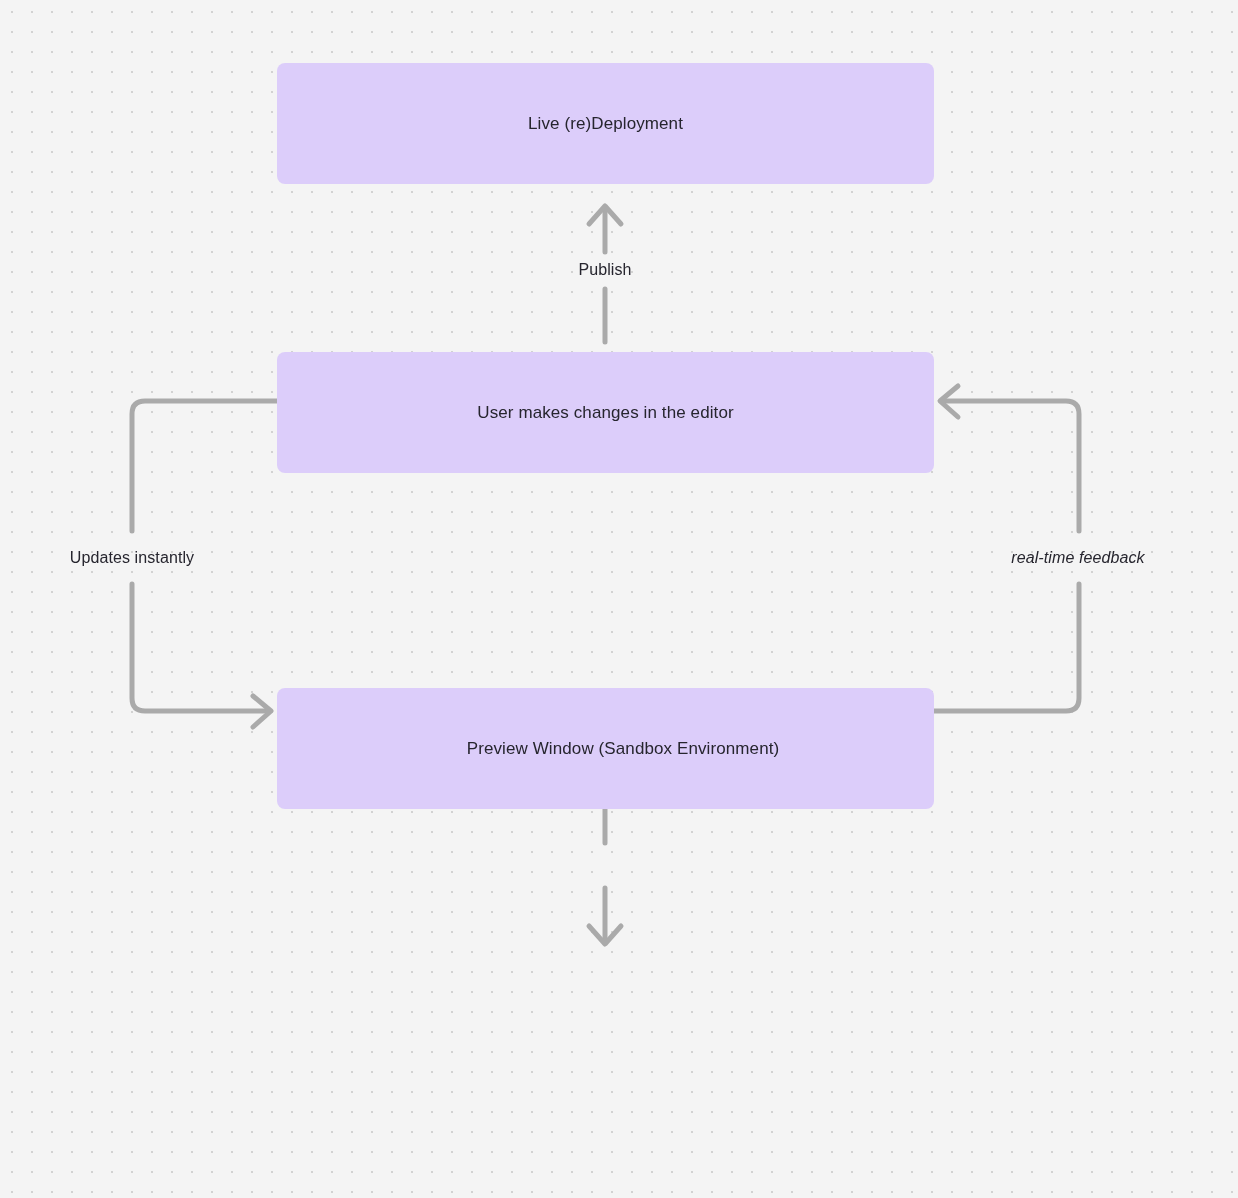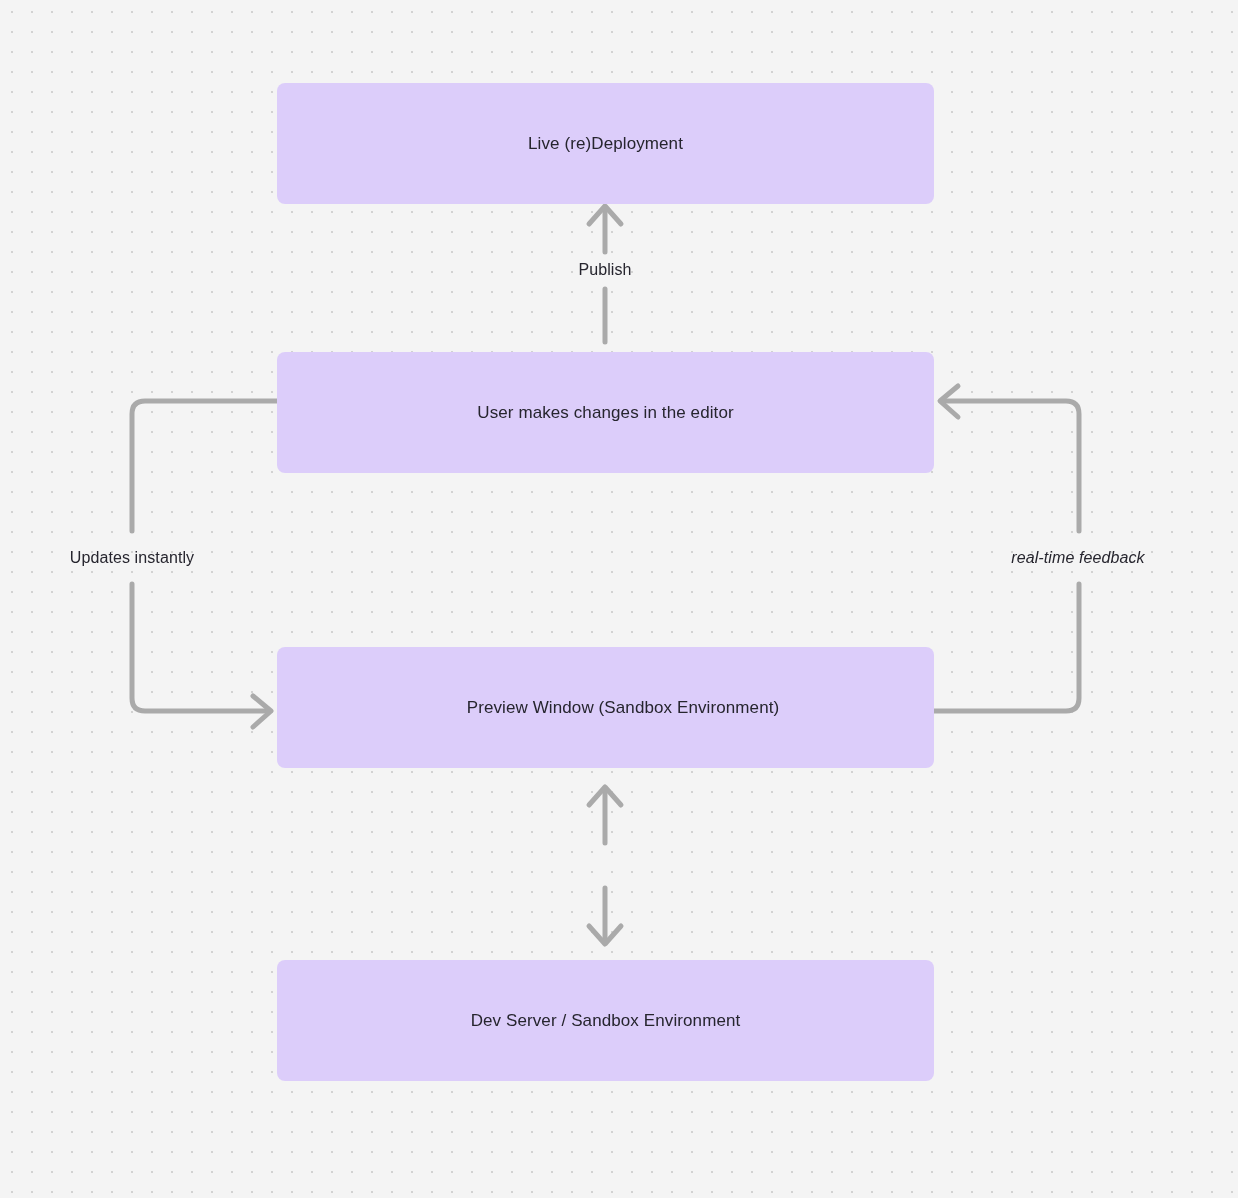--- a/index.html
+++ b/index.html
@@ -44,23 +44,23 @@
   }
   .node-label {
     font-size: 17px;
     color: #26252e;
     font-family: "Liberation Sans", sans-serif;
     letter-spacing: 0.1px;
     line-height: 1.25;
     text-align: center;
     white-space: nowrap;
   }
-  #node-live      { top: 83px; }
+  #node-live      { top: 63px; }
   #node-editor    { top: 352px; }
-  #node-preview   { top: 647px; padding-left: 35px; }
+  #node-preview   { top: 688px; padding-left: 35px; }
   #node-devserver { top: 960px; }
 
   .edge-label {
     position: absolute;
     font-size: 16px;
     color: #26252e;
     font-family: "Liberation Sans", sans-serif;
     letter-spacing: 0.1px;
     white-space: nowrap;
     transform: translate(-50%, -50%);
@@ -109,23 +109,20 @@
   </div>
 
   <div class="node" id="node-editor">
     <span class="node-label">User makes changes in the editor</span>
   </div>
 
   <div class="node" id="node-preview">
     <span class="node-label">Preview Window (Sandbox Environment)</span>
   </div>
 
-  <div class="node" id="node-devserver">
-    <span class="node-label">Dev Server / Sandbox Environment</span>
-  </div>
 
   <div class="edge-label" id="label-publish">Publish</div>
 
   <div class="edge-label" id="label-updates">Updates instantly</div>
 
   <div class="edge-label" id="label-realtime">real-time feedback</div>
 
 
 </div>
 

